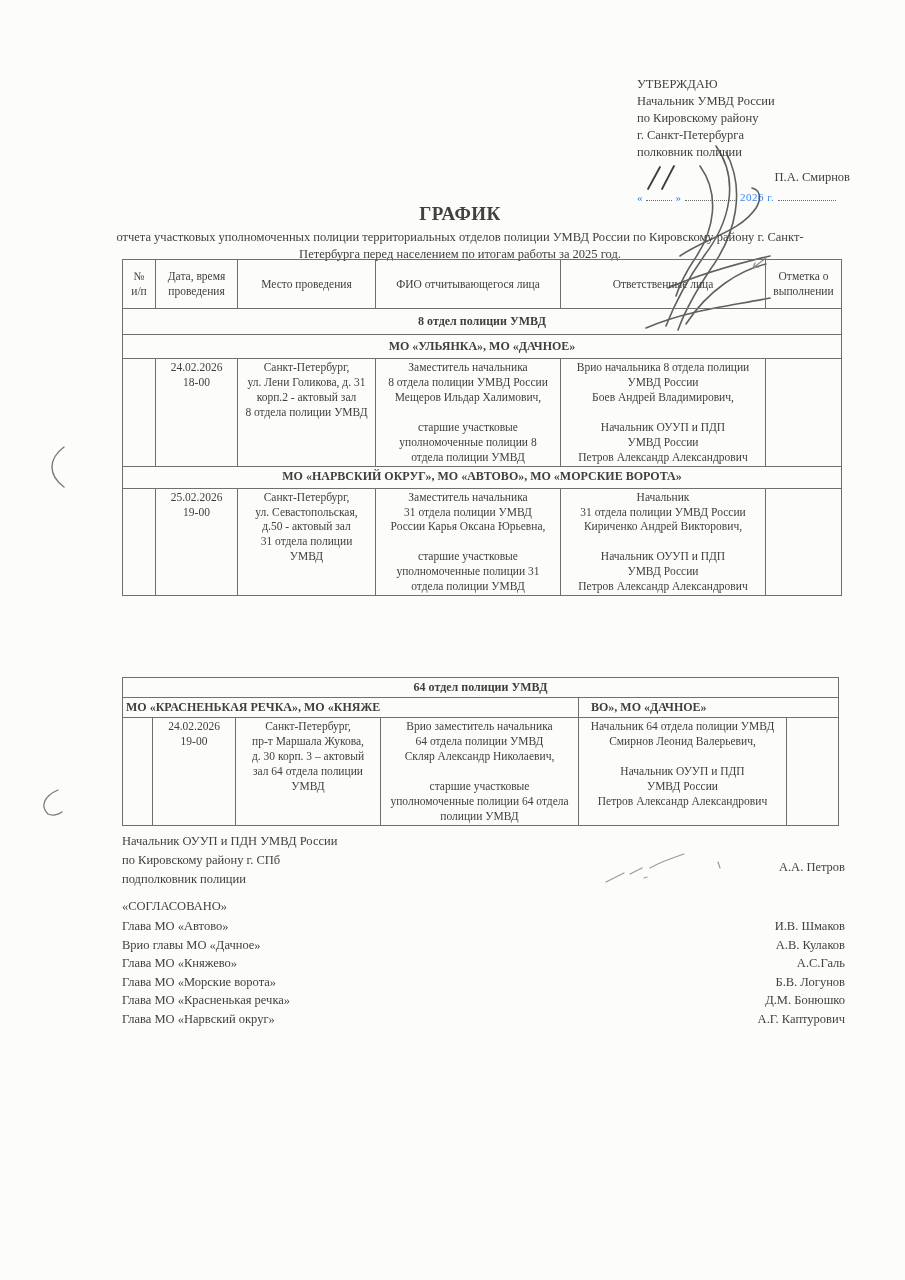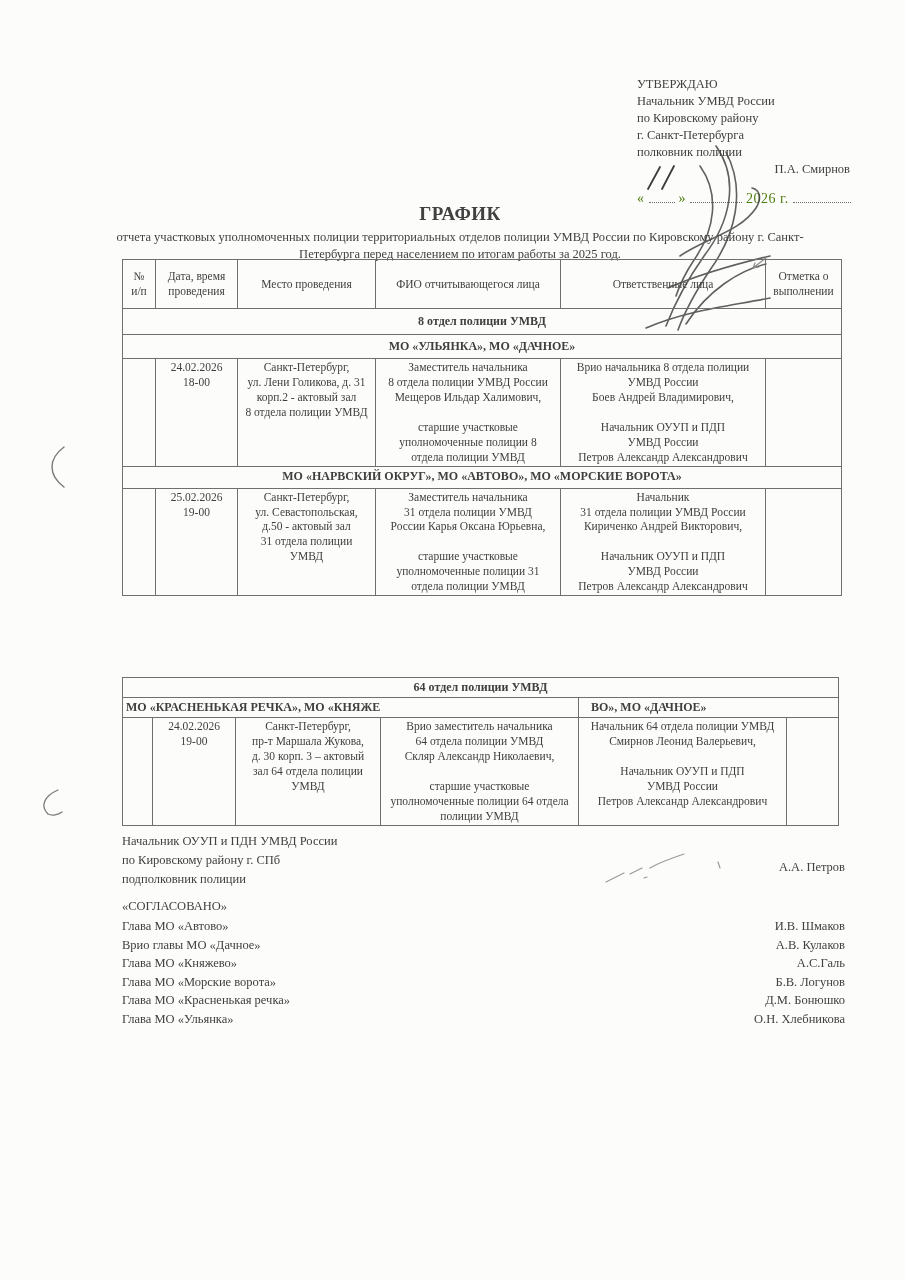--- a/index.html
+++ b/index.html
@@ -7,22 +7,22 @@
     position:relative;width:905px;height:1280px;margin:0 auto;
     background:#fcfcfa;overflow:hidden;
     font-family:"Liberation Serif","DejaVu Serif",serif;
     color:#414141;
   }
   .abs{position:absolute;}
   .pre{white-space:pre-line;}
 
   
   .approval{left:637px;top:76px;width:225px;font-size:12.5px;line-height:17px;}
-  .approval .name-row{text-align:right;padding-right:12px;}
-  .date-row{margin-top:12px;font-size:14px;letter-spacing:.5px;color:#4d7c0f;}
+  .approval .name-row{margin-top:8px;text-align:right;padding-right:12px;}
+  .date-row{margin-top:2px;font-size:11px;letter-spacing:.5px;color:#3b82f6;}
   .uline{display:inline-block;border-bottom:1px dotted #6b6b6b;height:12px;}
 
   
   .titleblock{left:100px;top:203px;width:720px;text-align:center;}
   .doc-title{font-size:19px;font-weight:bold;letter-spacing:.5px;}
   .doc-subtitle{font-size:12.5px;line-height:17px;margin-top:4px;}
 
   
   table{border-collapse:collapse;table-layout:fixed;}
   td{border:1px solid #6f6f6f;padding:1px 3px;text-align:center;
@@ -249,22 +249,22 @@
     </div>
     <div class="agree-row">
       <span>Глава МО «Морские ворота»</span>
       <span>Б.В. Логунов</span>
     </div>
     <div class="agree-row">
       <span>Глава МО «Красненькая речка»</span>
       <span>Д.М. Бонюшко</span>
     </div>
     <div class="agree-row">
-      <span>Глава МО «Ульянка»</span>
-      <span>О.Н. Хлебникова</span>
+      <span>Глава МО «Нарвский округ»</span>
+      <span>А.Г. Каптурович</span>
     </div>
   </div>
 
   <svg class="abs" style="left:44px;top:443px;" width="24" height="48" viewBox="0 0 24 48">
     <path d="M20,4 C4,16 4,32 20,44" stroke="#7a7a7a" stroke-width="1.4" fill="none" stroke-linecap="round"></path>
   </svg>
   <svg class="abs" style="left:38px;top:788px;" width="26" height="30" viewBox="0 0 26 30">
     <path d="M20,2 C6,8 2,18 10,26 M10,26 C14,28 20,27 24,24" stroke="#7a7a7a" stroke-width="1.3" fill="none" stroke-linecap="round"></path>
   </svg>
 

